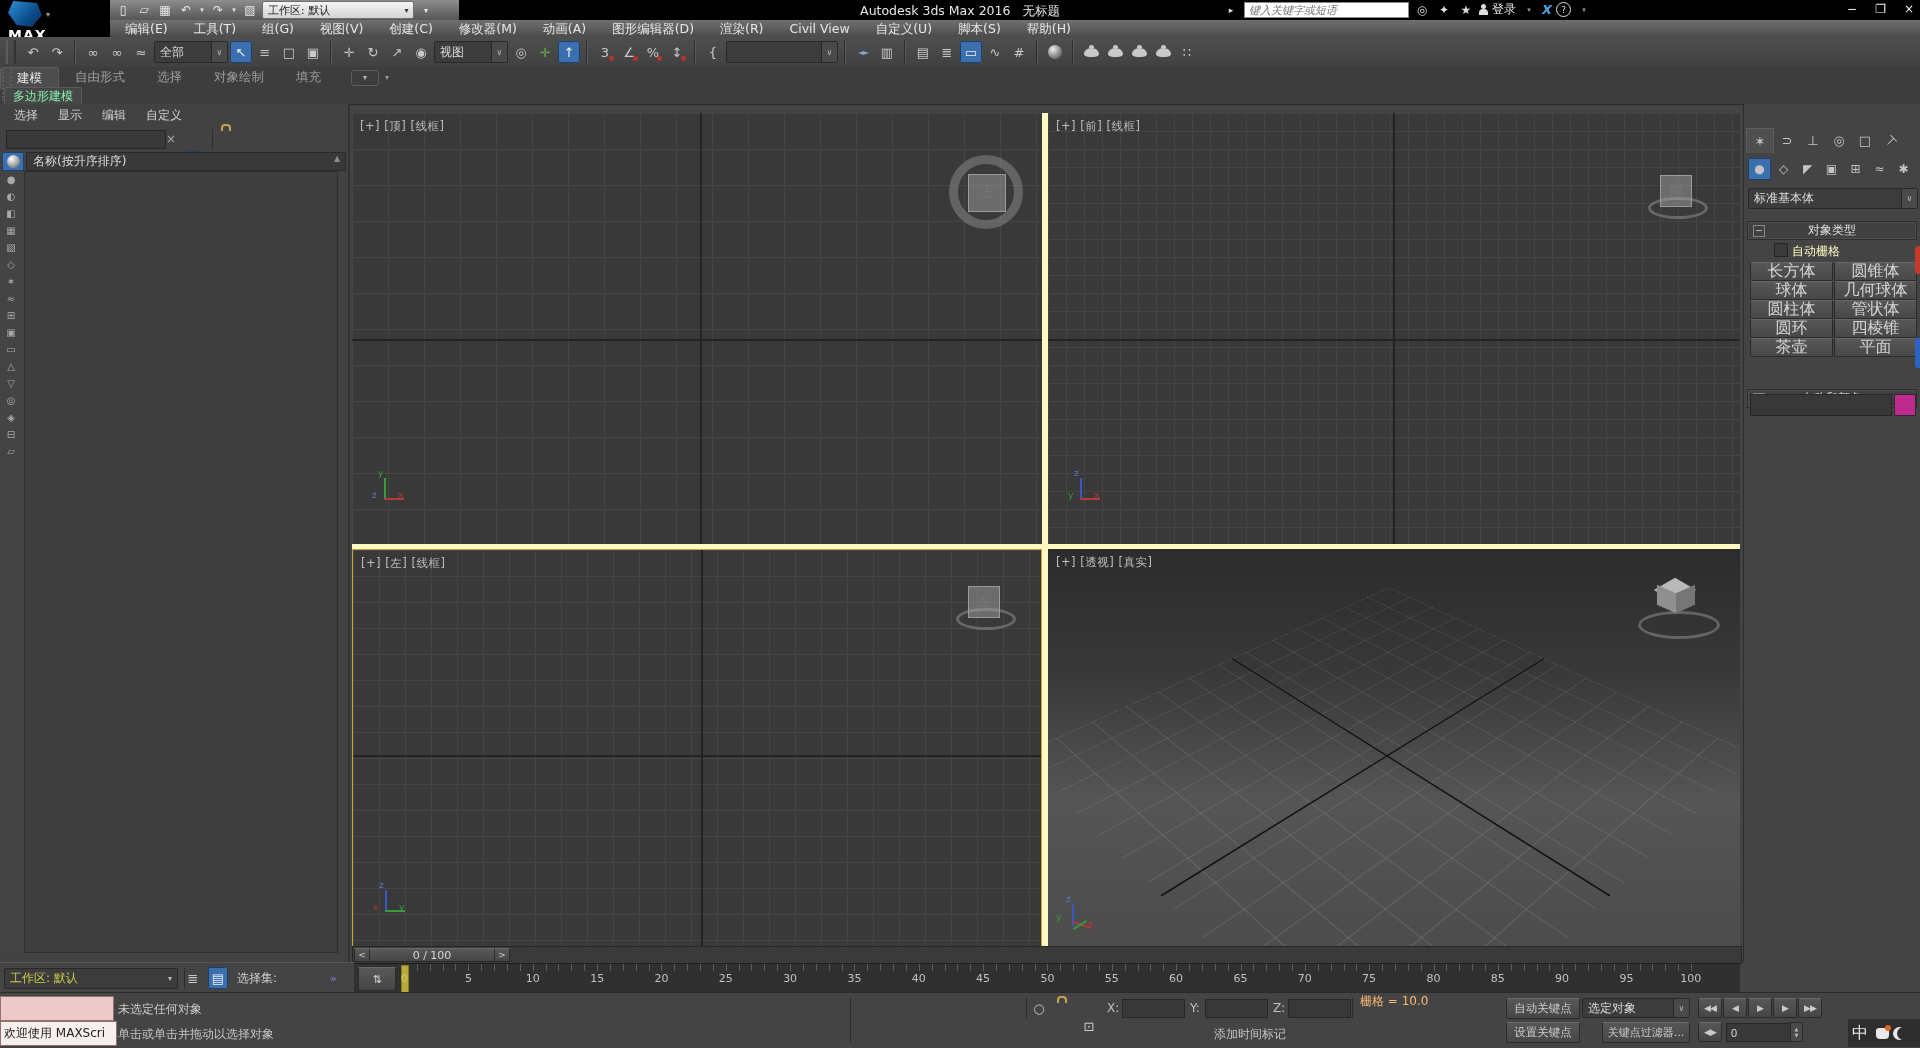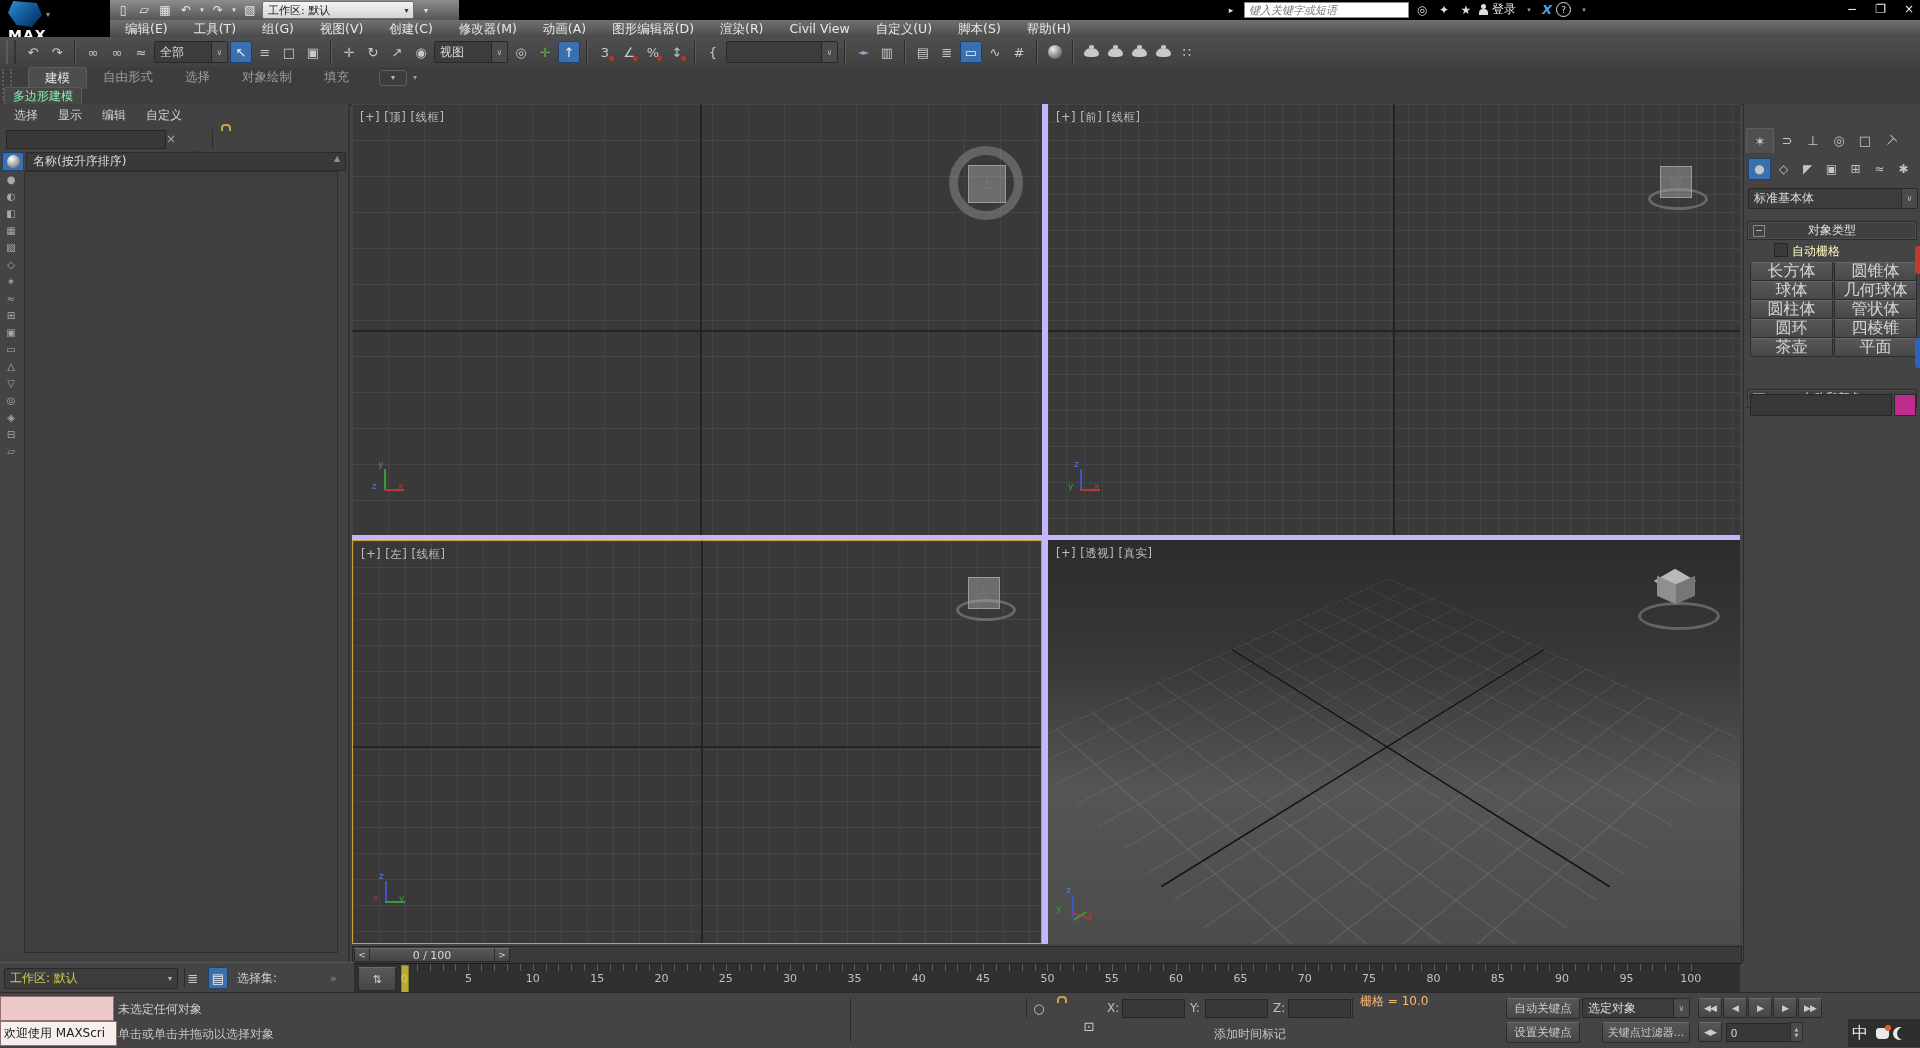--- a/index.html
+++ b/index.html
@@ -54,21 +54,21 @@
   .exsearch{left:6px;top:26px;width:152px;height:17px;background:#383838;border:1px solid #262626;color:#ddd;font-size:11px;padding:0 3px}
   .funnel{width:0;height:0;border-left:5px solid transparent;border-right:5px solid transparent;border-top:7px solid #e8e8e8;position:relative}
   .funnel::after{content:'';position:absolute;left:-1px;top:-2px;width:2px;height:7px;background:#e8e8e8}
   .lockicon{width:10px;height:8px;background:#c8a24a;border-radius:1px;position:relative;margin-top:5px}
   .lockicon::before{content:'';position:absolute;left:1px;top:-5px;width:6px;height:5px;border:2px solid #c8a24a;border-bottom:none;border-radius:4px 4px 0 0}
   .hdrrow{left:0;top:48px;width:348px;height:19px}
   .hdrcell{background:#393939;border:1px solid #2a2a2a;color:#dcdcdc;font-size:12px;display:flex;align-items:center;padding:0 6px}
   .sphimg{width:16px;height:16px;border-radius:50%;background:radial-gradient(circle at 35% 30%,#fff,#9a9a9a 60%,#555)}
   .striprow{width:22px;height:17px;display:flex;align-items:center;justify-content:center;color:#a9a9a9;font-size:10px}
   
-  .vpzone{left:352px;top:104px;width:1388px;height:840px;background:#c4b5fd}
+  .vpzone{left:352px;top:113px;width:1388px;height:840px;background:#fef9c3}
   .vp{position:absolute;background:#393939;overflow:hidden}
   .vp.active{border:1px solid #cba23a}
   .gridbg{position:absolute;inset:0;background-image:linear-gradient(#454545 1px,transparent 1px),linear-gradient(90deg,#454545 1px,transparent 1px)}
   .axline{position:absolute;background:#242424}
   .vplabel{position:absolute;left:8px;top:6px;color:#bdbdbd;font-size:11.5px;letter-spacing:.5px}
   .cubesq{position:absolute;background:rgba(170,170,170,.45);border:1px solid #9a9a9a;display:flex;align-items:center;justify-content:center;color:#777;font-size:13px}
   .ringell{position:absolute;border:3px solid rgba(150,150,150,.5);border-radius:50%}
   .tripod{position:absolute;width:40px;height:40px}
   .tl-v{position:absolute;left:12px;bottom:8px;width:2px;height:22px}
   .tl-h{position:absolute;left:12px;bottom:8px;width:20px;height:2px}
@@ -148,20 +148,23 @@
     <span class="qi" style="width:8px;font-size:7px">▾</span>
     <span class="qi">↷</span>
     <span class="qi" style="width:8px;font-size:7px">▾</span>
     <span class="qi">▧</span>
     <span class="wscombo">
       <i>工作区: 默认</i>
       <b>▾</b>
     </span>
     <span class="qi" style="font-size:8px">▾</span>
   </div>
+  <div class="abs title-txt">
+    <span>Autodesk 3ds Max 2016</span>&nbsp;&nbsp;&nbsp;<span>无标题</span>
+  </div>
   <div class="abs searchbox">
     <span class="tbi" style="font-size:9px">▸</span>
     <input placeholder="键入关键字或短语" style="">
     <span class="tbi">◎</span>
     <span class="tbi">✦</span>
     <span class="tbi">★</span>
     <span class="person"></span>
     <span style="color:#e6e6e6;font-size:12px">登录</span>
     <span class="tbi" style="font-size:7px;color:#999">▾</span>
     <span class="xchg">X</span>
@@ -252,21 +255,21 @@
         <span class="teapot"></span>
       </span>
     <span class="ti">
         <span class="teapot"></span>
       </span>
     <span class="ti">∷</span>
   </div>
 
   <div class="abs ribbon">
     <div class="abs" style="left:2px;top:2px;width:6px;height:32px;border-left:2px dotted #5c5c5c;border-right:2px dotted #5c5c5c"></div>
-    <div class="row" style="padding-left:28px;height:21px">
+    <div class="row" style="height:21px">
       <span class="rtab on">建模</span>
       <span class="rtab">自由形式</span>
       <span class="rtab">选择</span>
       <span class="rtab">对象绘制</span>
       <span class="rtab">填充</span>
       <span class="rcaret">▾</span>
       <span style="margin-left:6px;color:#999;font-size:8px">▾</span>
     </div>
     <div class="abs rpanel-tab">多边形建模</div>
   </div>

